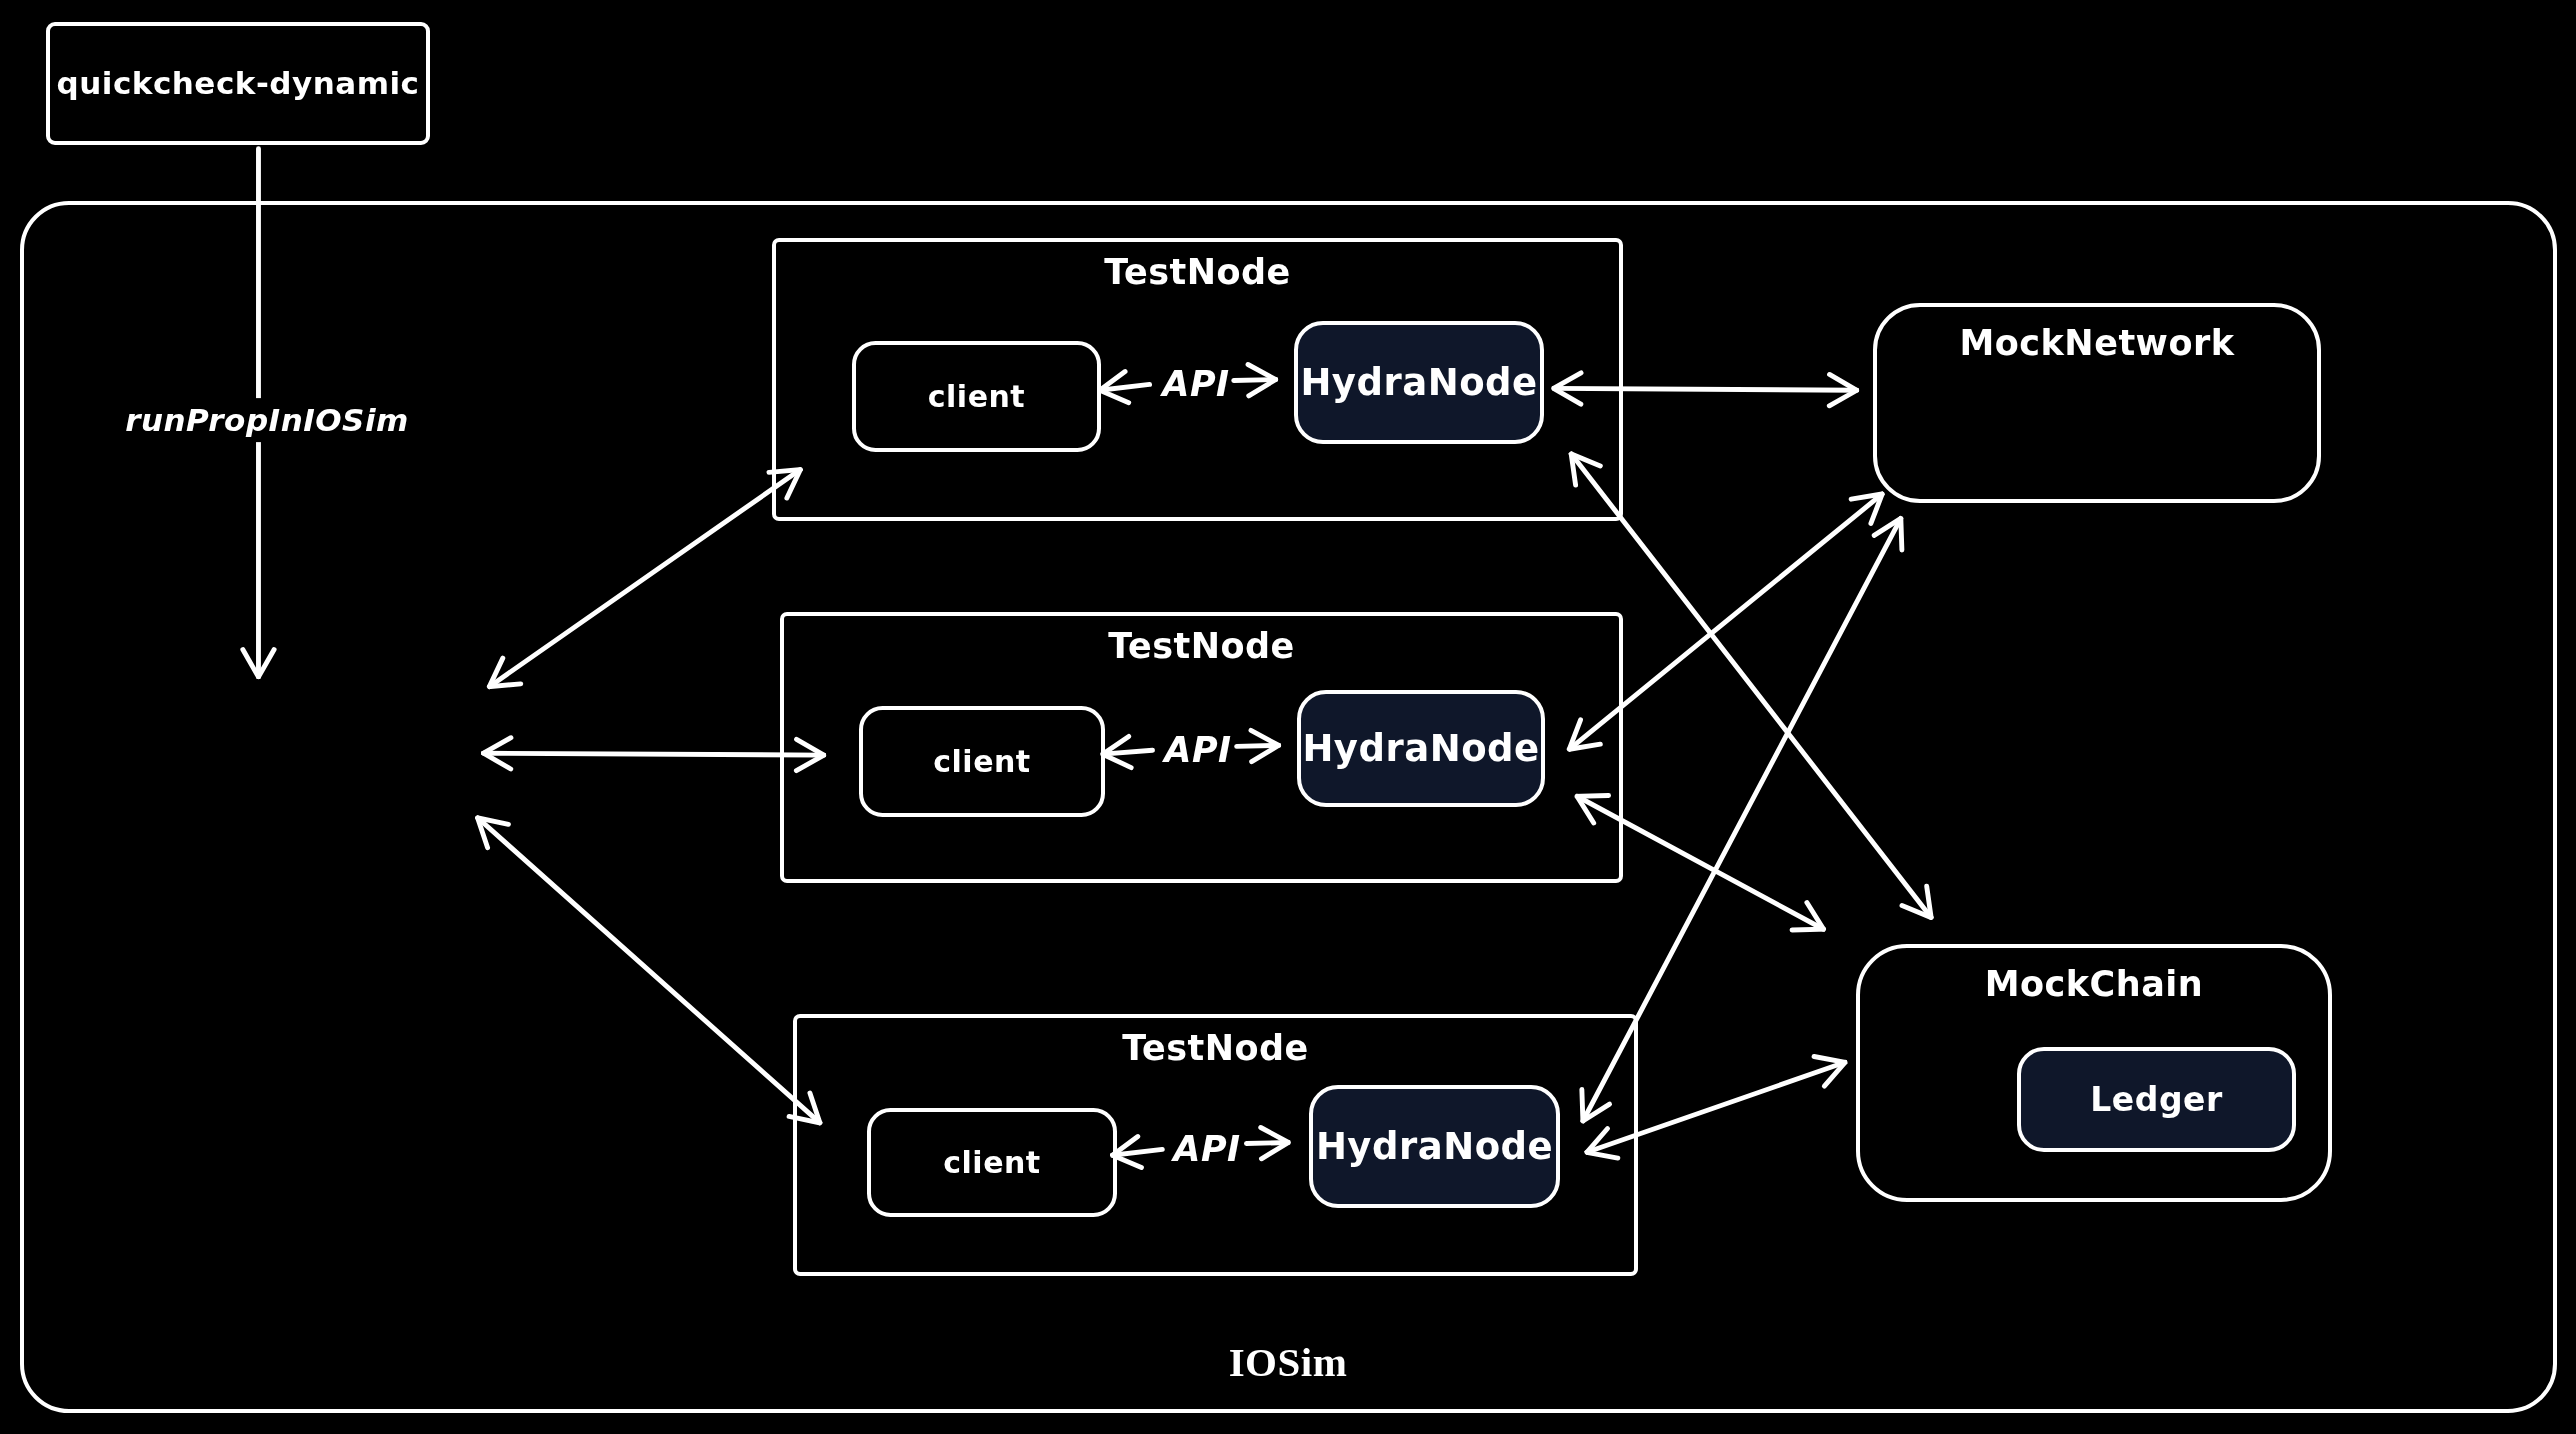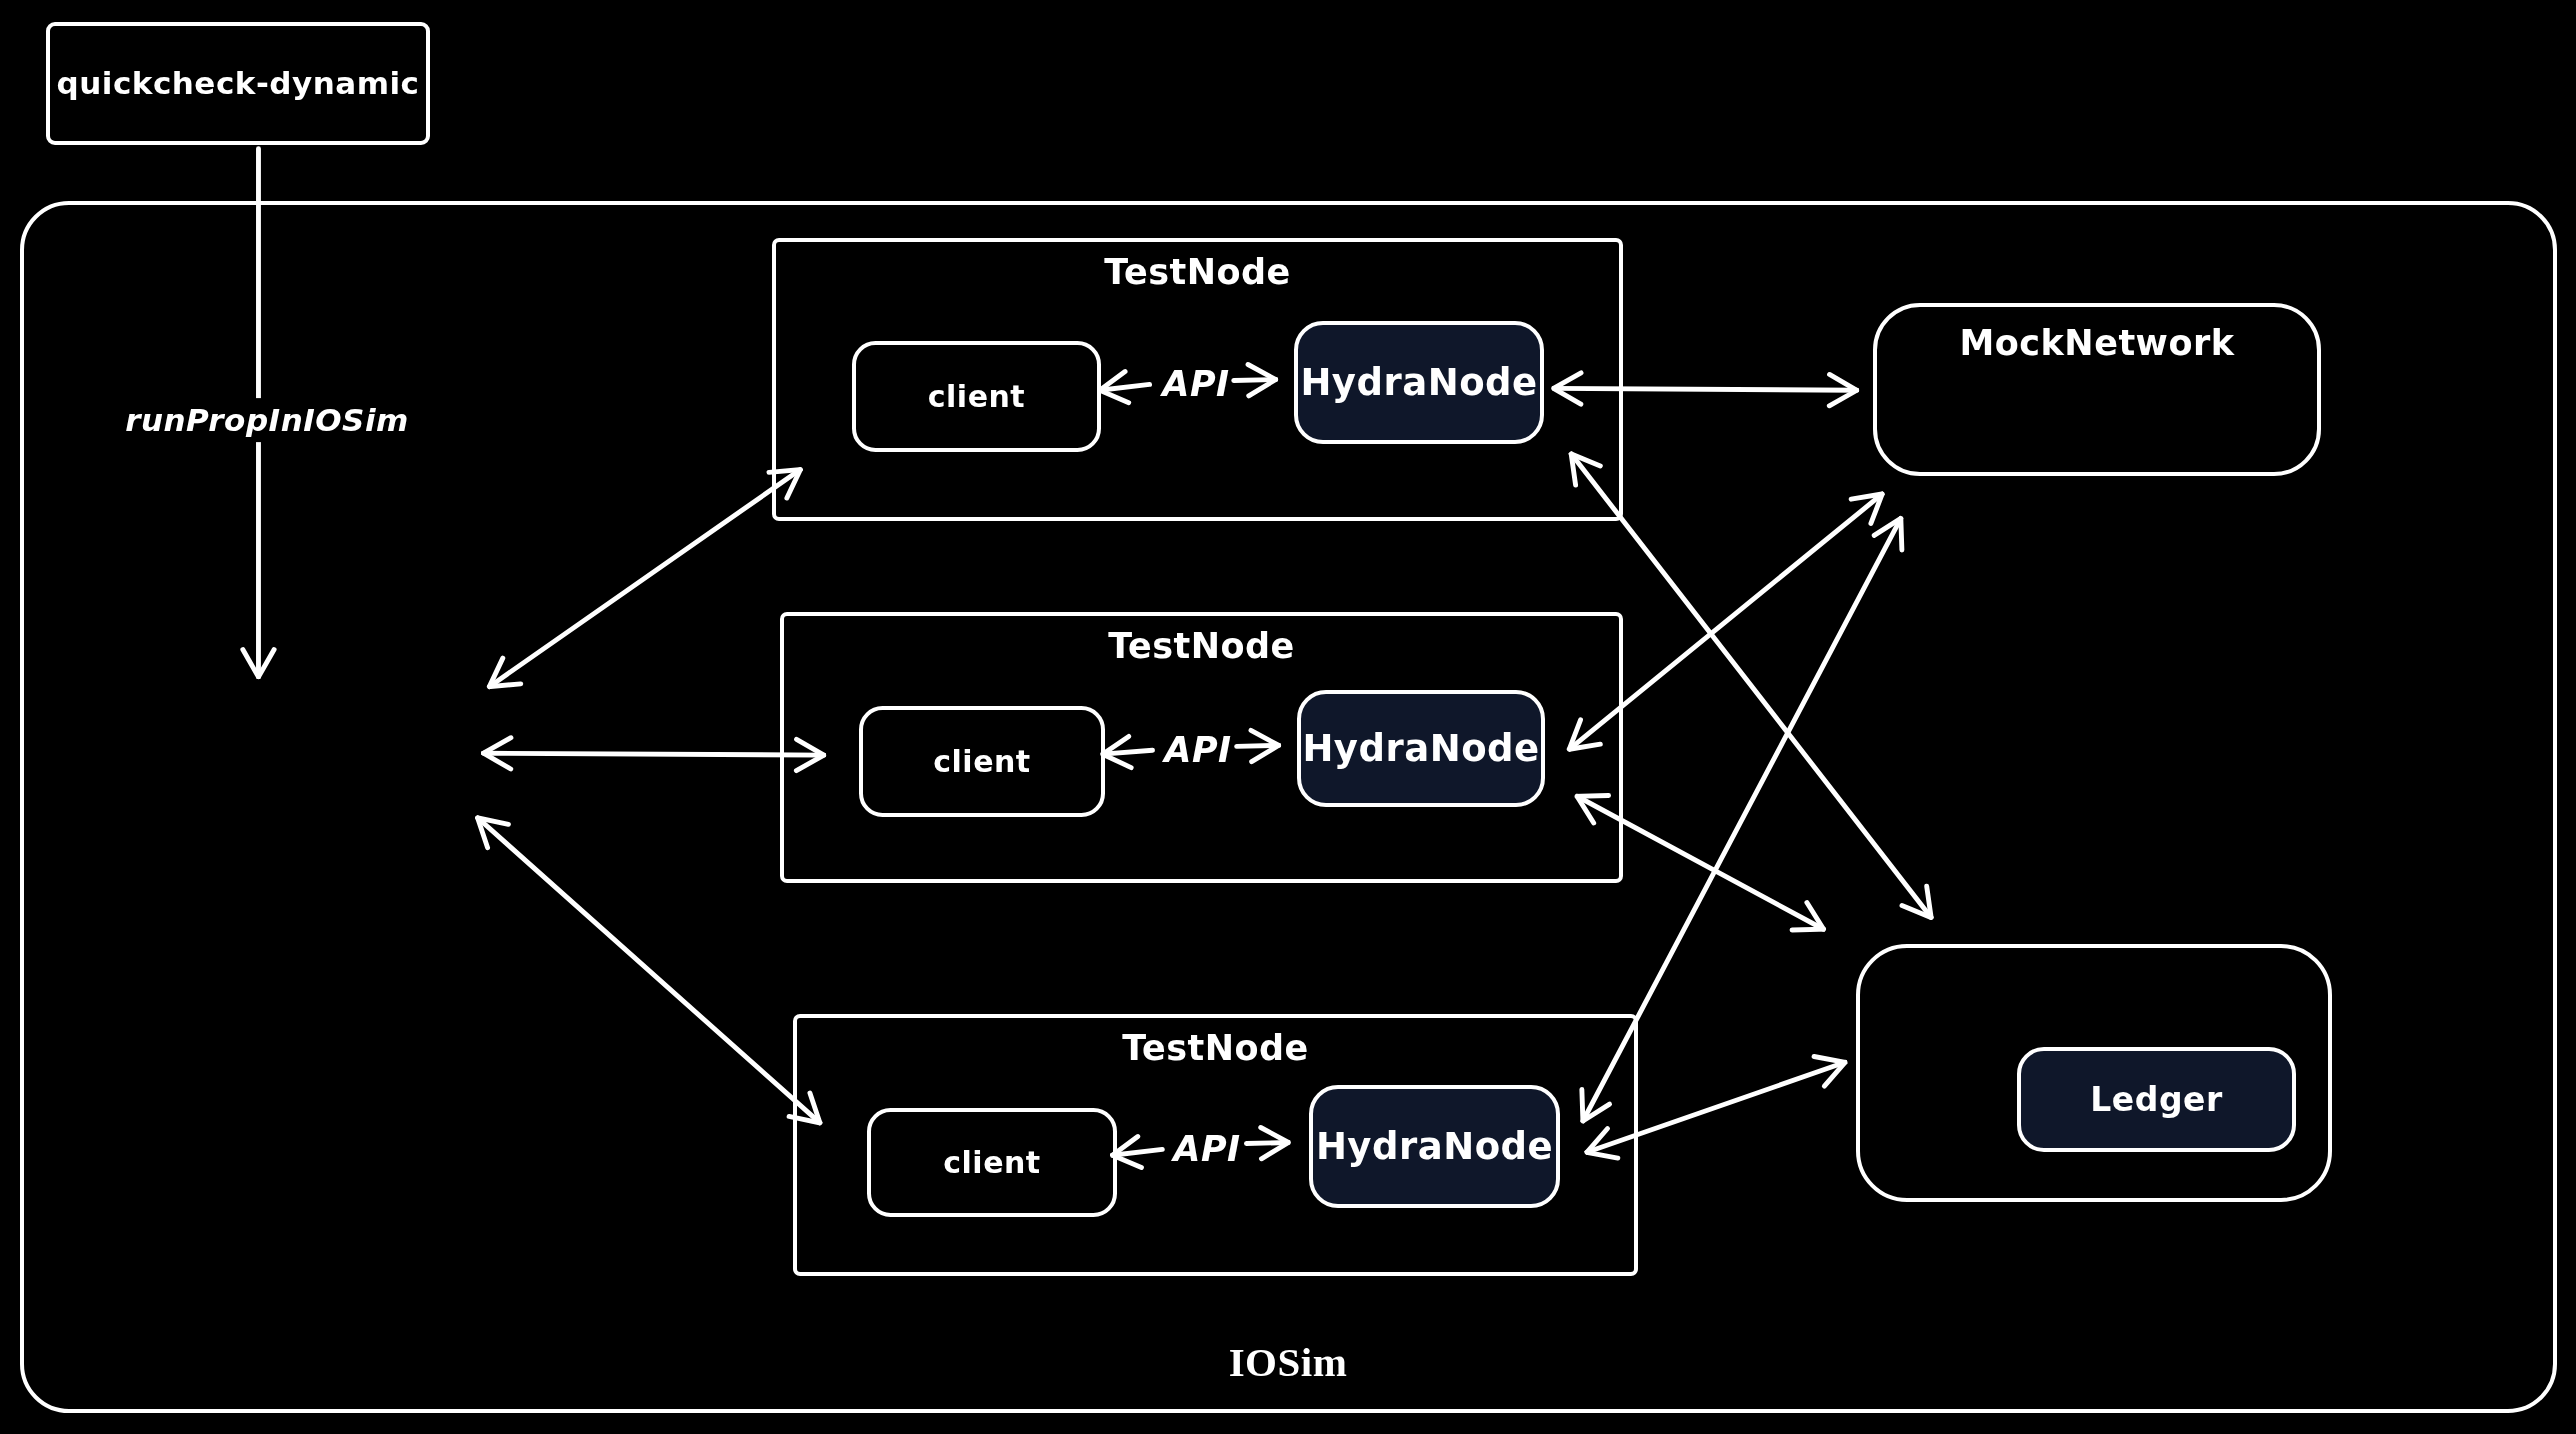--- a/index.html
+++ b/index.html
@@ -18,21 +18,21 @@
   .qcd{left:46px;top:21.5px;width:384px;height:123px;border-radius:9px;font-size:31px;}
   .iosim{left:19.6px;top:201px;width:2537px;height:1212px;border-radius:49px;background:transparent;}
   .iosim-lbl{position:absolute;left:1288px;top:1338px;transform:translateX(-50%);font-size:41px;z-index:3;font-family:Liberation Serif, serif;}
   .runmonad{left:85px;top:690px;width:384px;height:126px;border-radius:31px;font-size:33px;}
   .tn{border-radius:7px;background:transparent;}
   .tn1{left:772px;top:238px;width:851px;height:283px;}
   .tn2{left:780px;top:612px;width:843px;height:271px;}
   .tn3{left:793px;top:1014px;width:845px;height:262px;}
   .client{border-radius:23.5px;font-size:30px;margin-left:13px;}
   .hydra{border-radius:29px;font-size:37px;}
-  .mocknet{left:1873px;top:303px;width:448px;height:173px;border-radius:47px;background:transparent;}
+  .mocknet{left:1873px;top:303px;width:448px;height:200px;border-radius:47px;background:transparent;}
   .mockchain{left:1856px;top:944px;width:476px;height:258px;border-radius:51px;background:transparent;}
   .ledger{left:157px;top:99px;width:279px;height:105px;border-radius:27px;font-size:33px;}
   .api{font-size:35px;}
   .runprop{font-size:31px;}
 </style>
 </head>
 <body>
 
 <div class="canvas">
 
@@ -75,20 +75,21 @@
     <div class="box flexc hydra gold" style="left:512px;top:67px;width:251px;height:123px;">
       <span>HydraNode</span>
     </div>
   </div>
 
   <div class="box mocknet z1">
     <div class="title" style="top:15.7px;">MockNetwork</div>
   </div>
 
   <div class="box mockchain z1">
+    <div class="title" style="top:15.7px;">MockChain</div>
     <div class="box flexc gold ledger">
       <span>Ledger</span>
     </div>
   </div>
 
   <svg class="arrows" width="2576" height="1434" viewBox="0 0 2633 1466">
     <defs>
       <marker id="ah" viewBox="-34 -20 36 40" markerWidth="36" markerHeight="40" refX="0" refY="0" orient="auto-start-reverse" markerUnits="userSpaceOnUse">
         <path d="M -28 -16 L 0 0 L -28 16" fill="none" stroke="#ffffff" stroke-width="5" stroke-linecap="round"></path>
       </marker>

